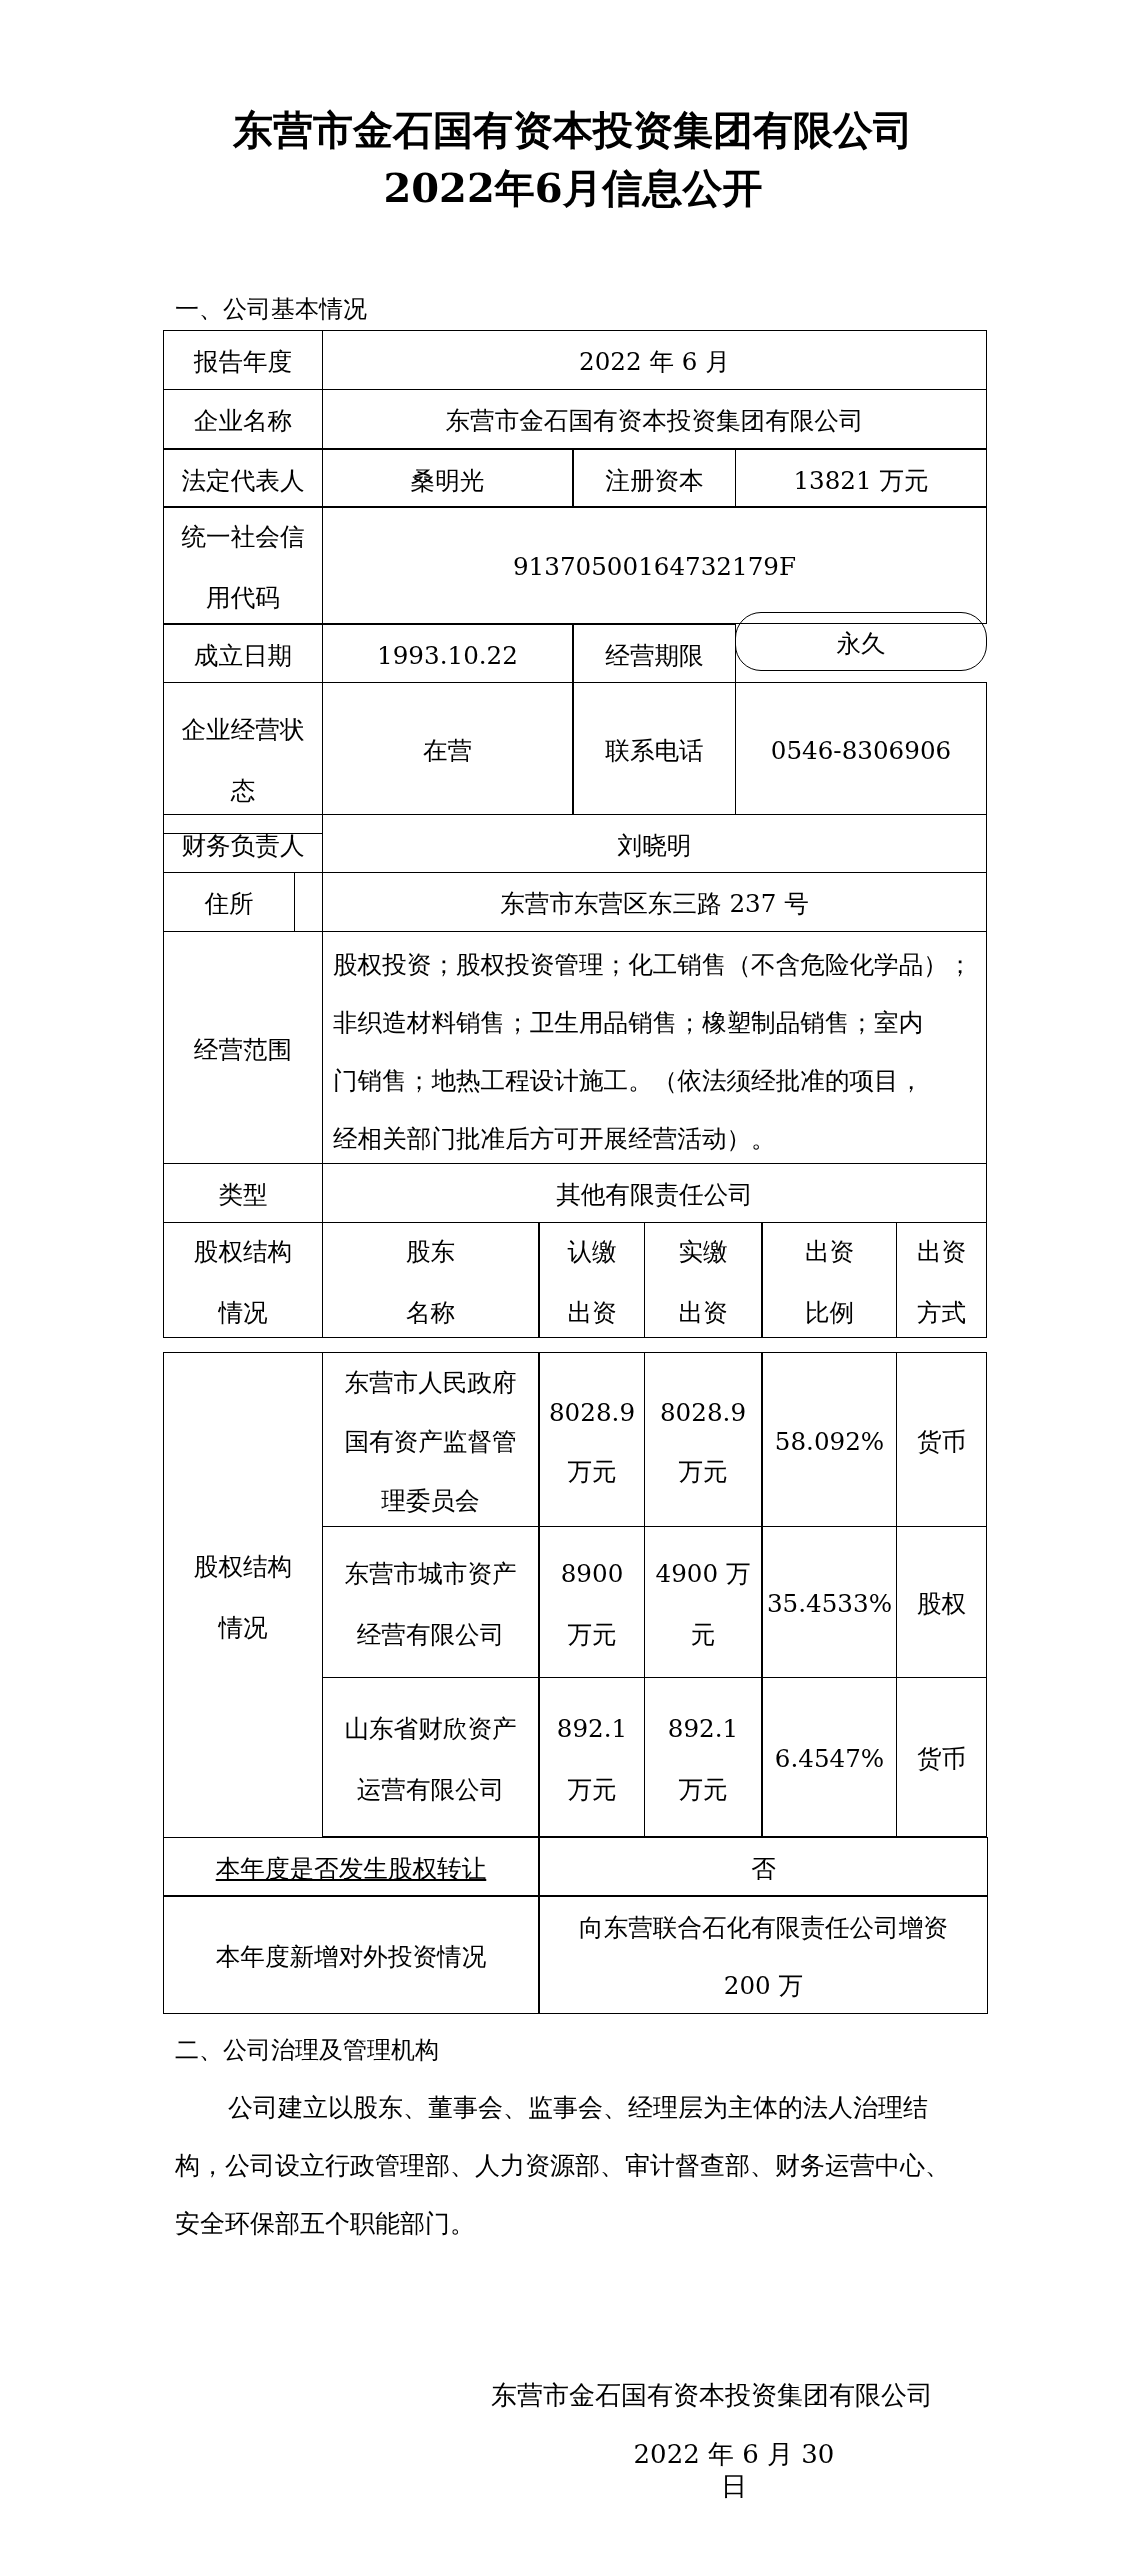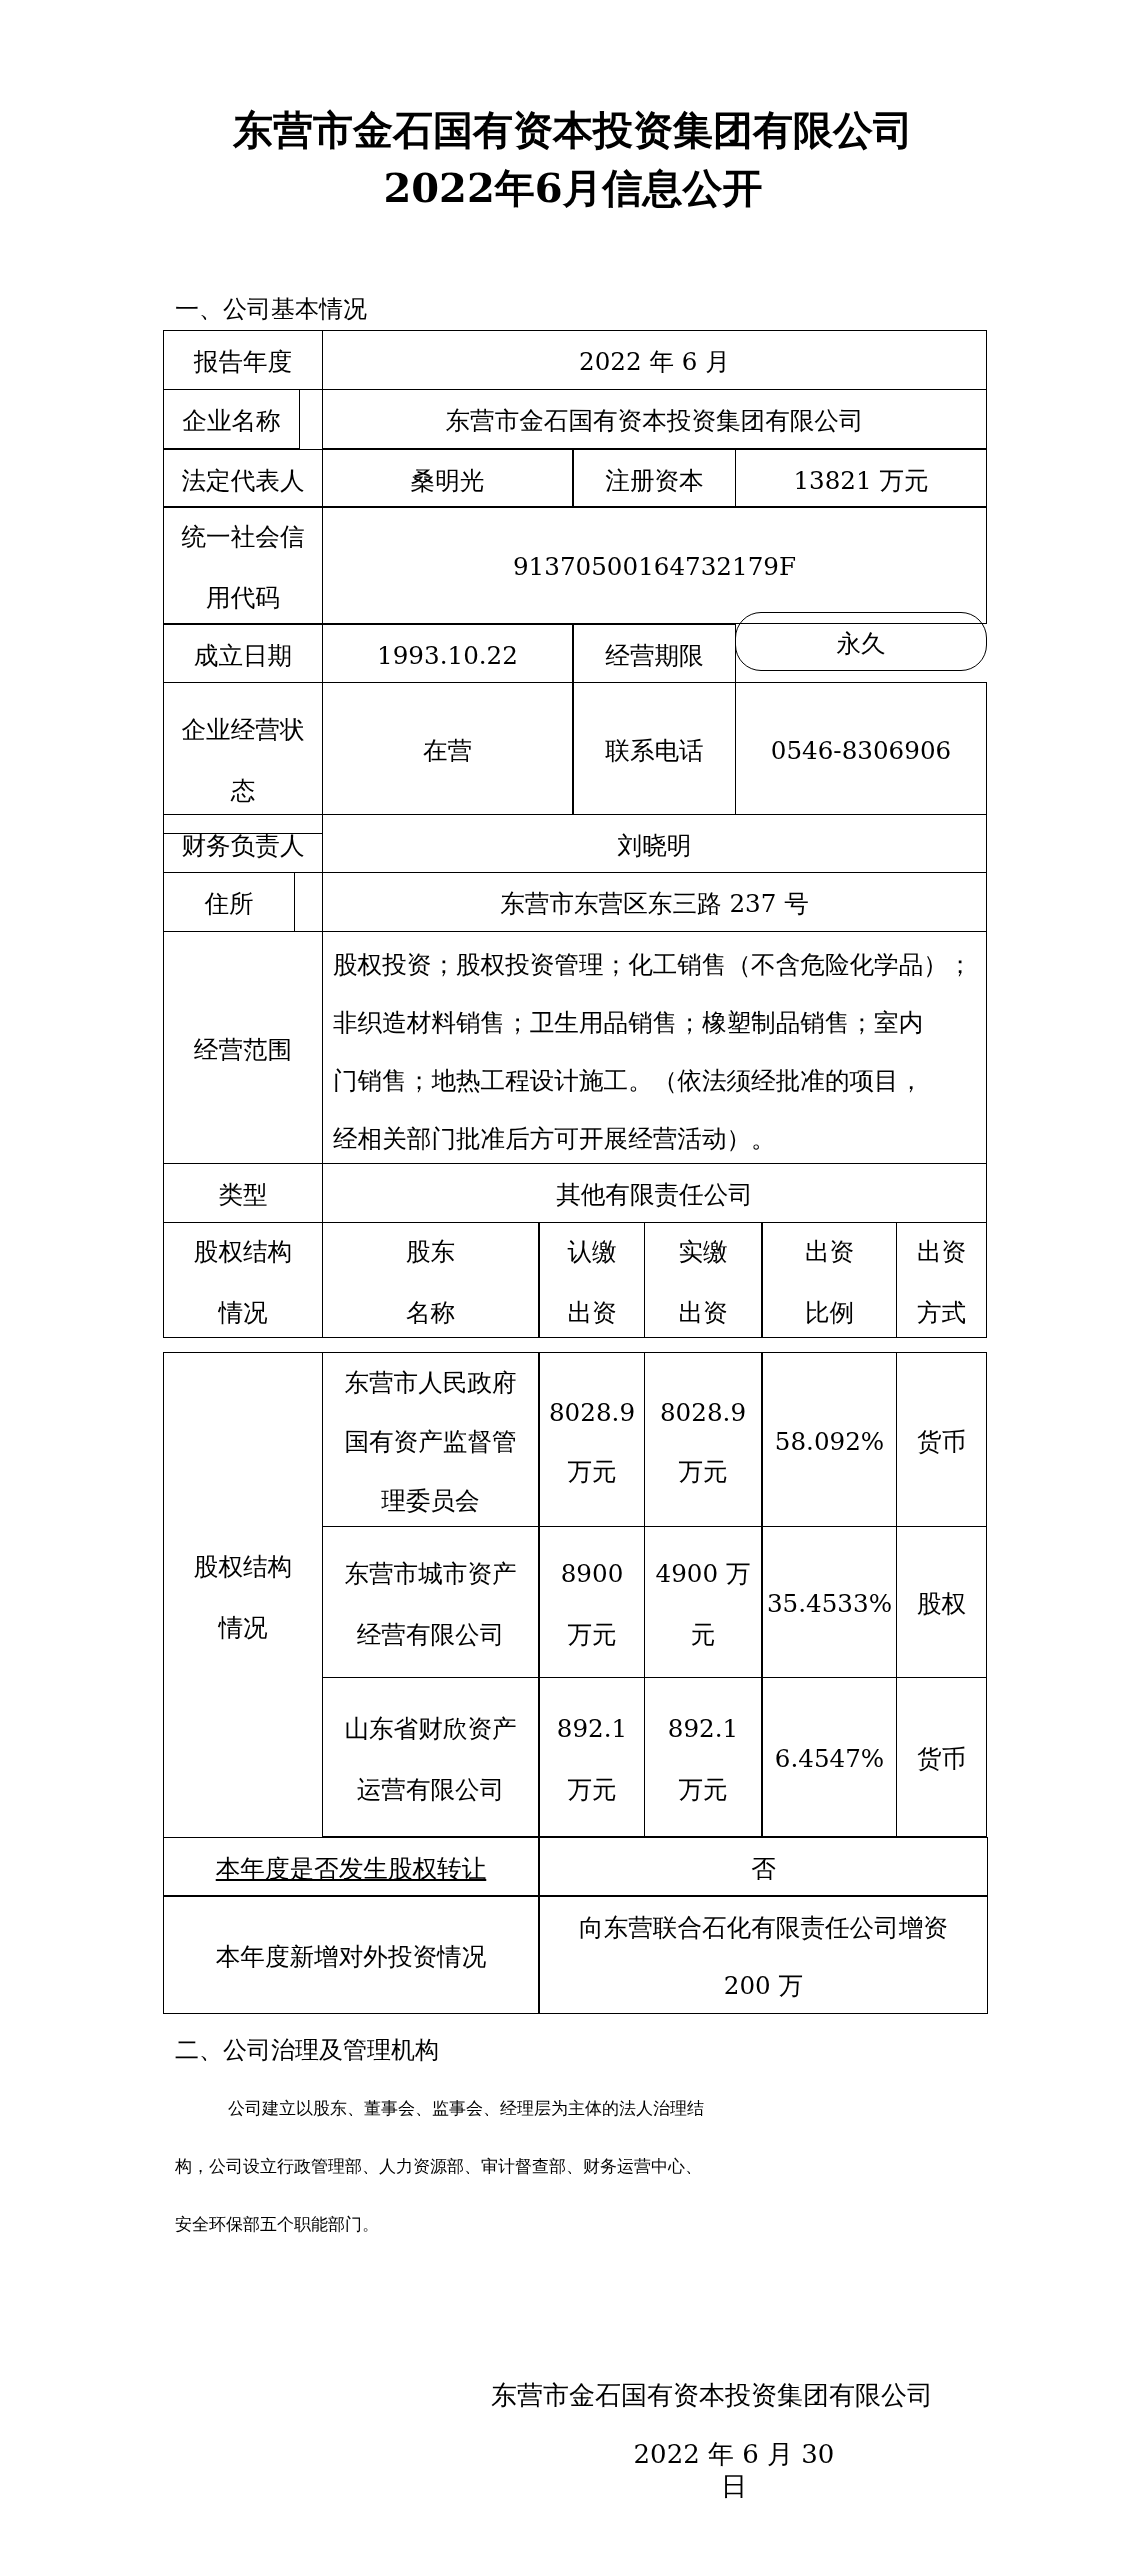--- a/index.html
+++ b/index.html
@@ -9,37 +9,37 @@
   .title { left: 0; width: 1146px; text-align: center; font-family: "DejaVu Serif", serif;
            font-weight: bold; font-size: 40px; line-height: 46px; letter-spacing: 0px; }
   .heading { font-family: "DejaVu Sans", "Liberation Sans", sans-serif; font-size: 24px;
              line-height: 29px; font-weight: normal; left: 175px; }
   .cell { position: absolute; box-sizing: border-box; border: 1.1px solid #000;
           display: flex; align-items: center; justify-content: center; text-align: center;
           font-size: 24.6px; line-height: 30px; padding-top: 4.3px; }
   .cell .stack { display: block; }
   .cell.multi { line-height: 61px; }
   .scope { font-size: 24.6px; line-height: 58px; text-align: left; padding: 4.3px 10px 0 10px; }
-  .para { font-size: 17px; line-height: 58px; left: 175px; width: 813px; }
+  .para { font-size: 25px; line-height: 58px; left: 175px; width: 813px; }
   .sig { font-size: 26px; line-height: 32px; }
 </style>
 </head>
 <body>
 
 <div class="abs title" style="top:107px;">东营市金石国有资本投资集团有限公司</div>
 <div class="abs title" style="top:165px;">2022年6月信息公开</div>
 
 <div class="abs heading" style="top:295px;">一、公司基本情况</div>
 
 <div>
 
   <div class="cell" style="left:163px;top:330px;width:160px;height:60px;">报告年度</div>
   <div class="cell" style="left:322px;top:330px;width:665px;height:60px;">2022 年 6 月</div>
 
-  <div class="cell" style="left:163px;top:389px;width:137px;height:60px;">企业名称</div>
+  <div class="cell" style="left:163px;top:389px;width:160px;height:60px;">企业名称</div>
   <div class="cell" style="left:322px;top:389px;width:665px;height:60px;">东营市金石国有资本投资集团有限公司</div>
 
   <div class="cell" style="left:163px;top:449px;width:160px;height:59px;">法定代表人</div>
   <div class="cell" style="left:322px;top:449px;width:251px;height:59px;">桑明光</div>
   <div class="cell" style="left:573px;top:449px;width:163px;height:59px;">注册资本</div>
   <div class="cell" style="left:735px;top:449px;width:252px;height:59px;">13821 万元</div>
 
   <div class="cell multi" style="left:163px;top:506px;width:160px;height:118px;">
     <div>
       <span class="stack">统一社会信</span>

